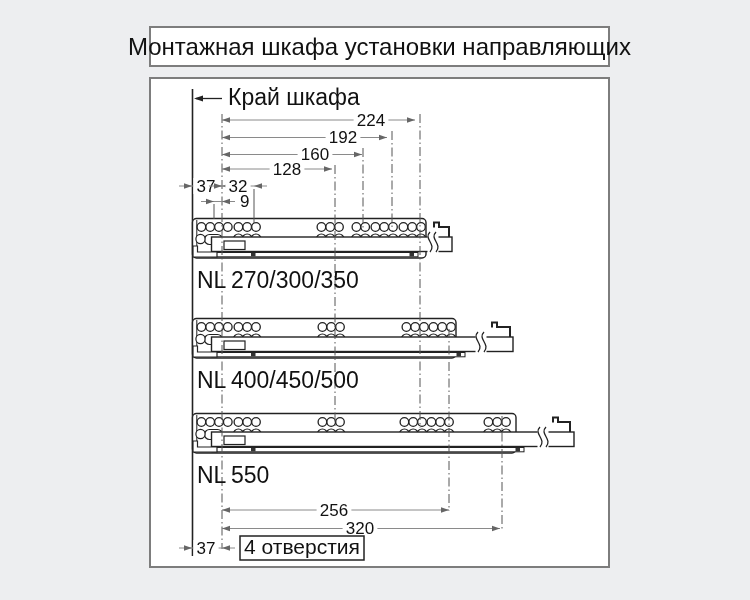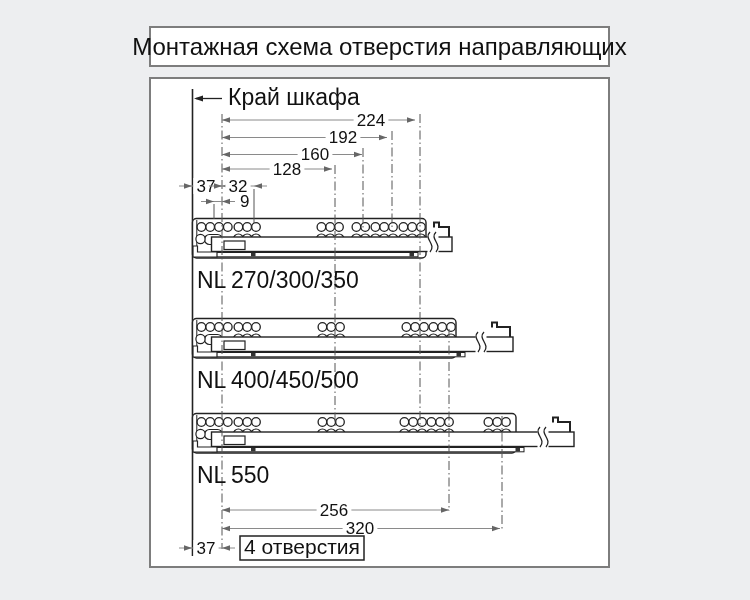--- a/index.html
+++ b/index.html
@@ -16,21 +16,21 @@
     box-sizing:border-box;background:#ffffff;border:2px solid #7d7d7d;
   }
   svg.diagram{position:absolute;left:0;top:0;width:750px;height:600px;pointer-events:none;
     font-family:"Liberation Sans",sans-serif;}
 </style>
 </head>
 <body>
 
 <div class="page">
   <div class="title-box">
-    <span>Монтажная схема отверстия направляющих</span>
+    <span>Монтажная шкафа установки направляющих</span>
   </div>
   <div class="frame"></div>
   <svg class="diagram" id="diagram" viewBox="0 0 750 600">
       <line x1="192.5" y1="89" x2="192.5" y2="556" stroke="#222222" stroke-width="1.6"></line>
       <g>
         <rect x="192.5" y="218.5" width="233.5" height="39.5" rx="4" fill="#ffffff" stroke="#222222" stroke-width="1.4"></rect>
         <line x1="196.8" y1="220" x2="196.8" y2="256" stroke="#222222" stroke-width="1"></line>
         <circle cx="201.4" cy="227" r="4.3" fill="#ffffff" stroke="#222222" stroke-width="1.3"></circle>
         <circle cx="210.20000000000002" cy="227" r="4.3" fill="#ffffff" stroke="#222222" stroke-width="1.3"></circle>
         <circle cx="219" cy="227" r="4.3" fill="#ffffff" stroke="#222222" stroke-width="1.3"></circle>

